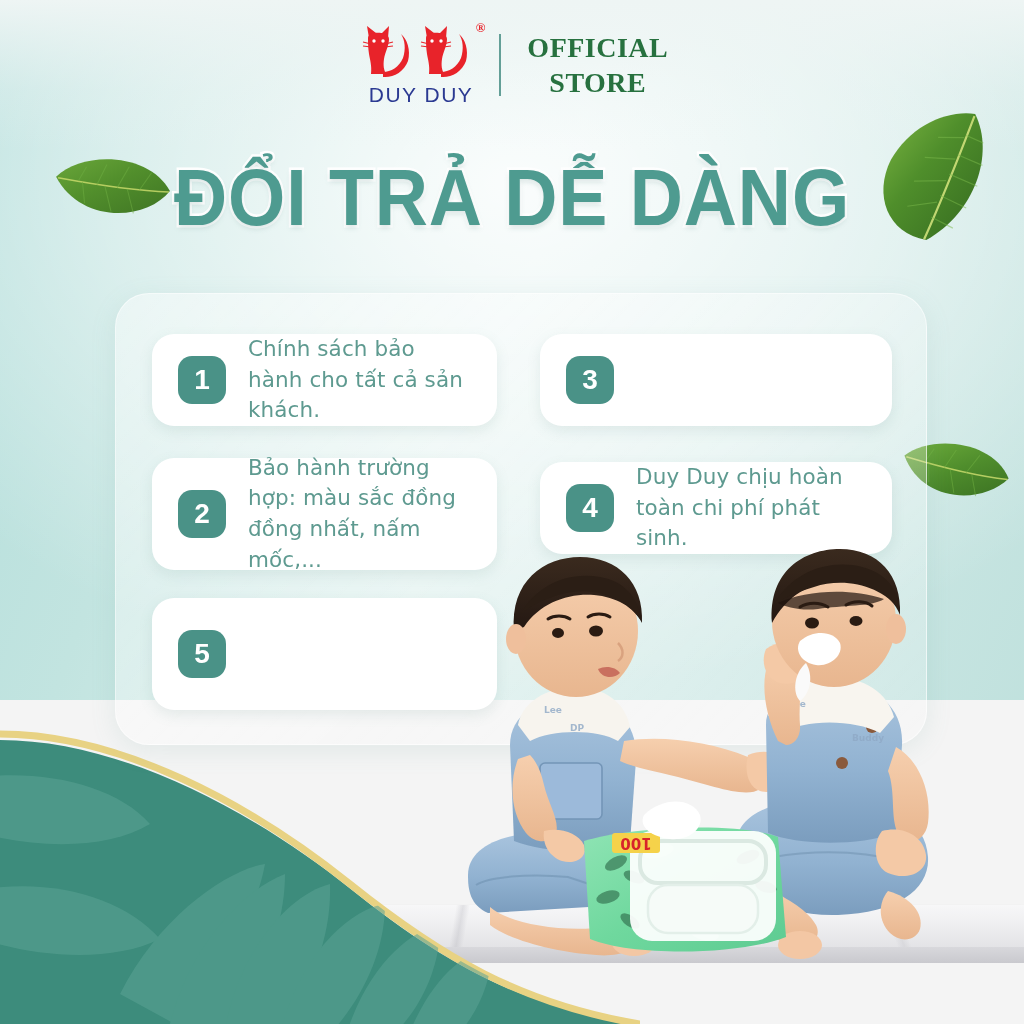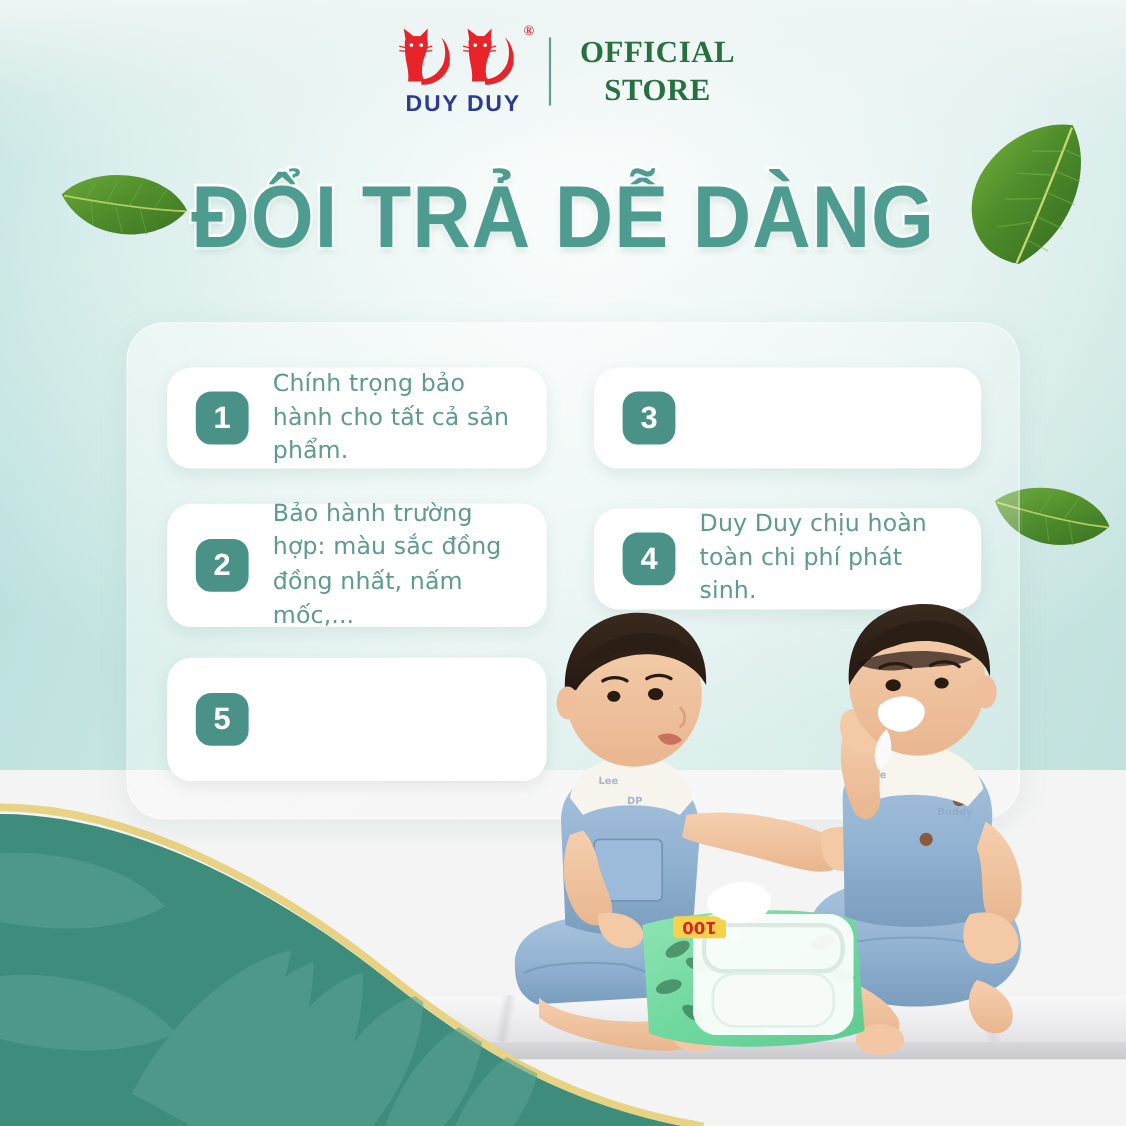--- a/index.html
+++ b/index.html
@@ -71,21 +71,21 @@
   .cats{ display:flex; gap:4px; align-items:flex-end; position:relative; }
   .cat svg{ display:block; }
   .reg-mark{
     position:absolute; right:-15px; top:-2px;
     font-size:13px; color:#e8232a; font-weight:700;
     font-family:"Liberation Serif", serif;
   }
   .brand-name{
     margin-top:3px;
     font-family:"Liberation Sans", sans-serif;
-    font-weight:700; font-size:21px; letter-spacing:1.5px;
+    font-weight:400; font-size:21px; letter-spacing:1.5px;
     color:#2b3a92;
     margin-left:13px;
   }
   .divider-v{ width:2px; height:62px; background:#4a8f86; opacity:.85; }
   .official{
     font-family:"Liberation Serif", serif;
     font-weight:700; font-size:28px; line-height:1.25;
     color:#27713f; letter-spacing:.5px;text-align:center;
   }
 
@@ -313,21 +313,21 @@
       <div>STORE</div>
     </div>
   </div>
 
   <div class="title">ĐỔI TRẢ DỄ DÀNG</div>
 
   <div class="panel"></div>
 
   <div class="card" id="card-1">
     <div class="badge">1</div>
-    <div class="card-text">Chính trọng bảo hành cho tất cả sản phẩm.</div>
+    <div class="card-text">Chính sách bảo hành cho tất cả sản khách.</div>
   </div>
 
   <div class="card" id="card-2">
     <div class="badge">2</div>
     <div class="card-text">Bảo hành trường hợp: màu sắc đồng đồng nhất, nấm mốc,...</div>
   </div>
 
   <div class="card" id="card-3">
     <div class="badge">3</div>
   </div>

